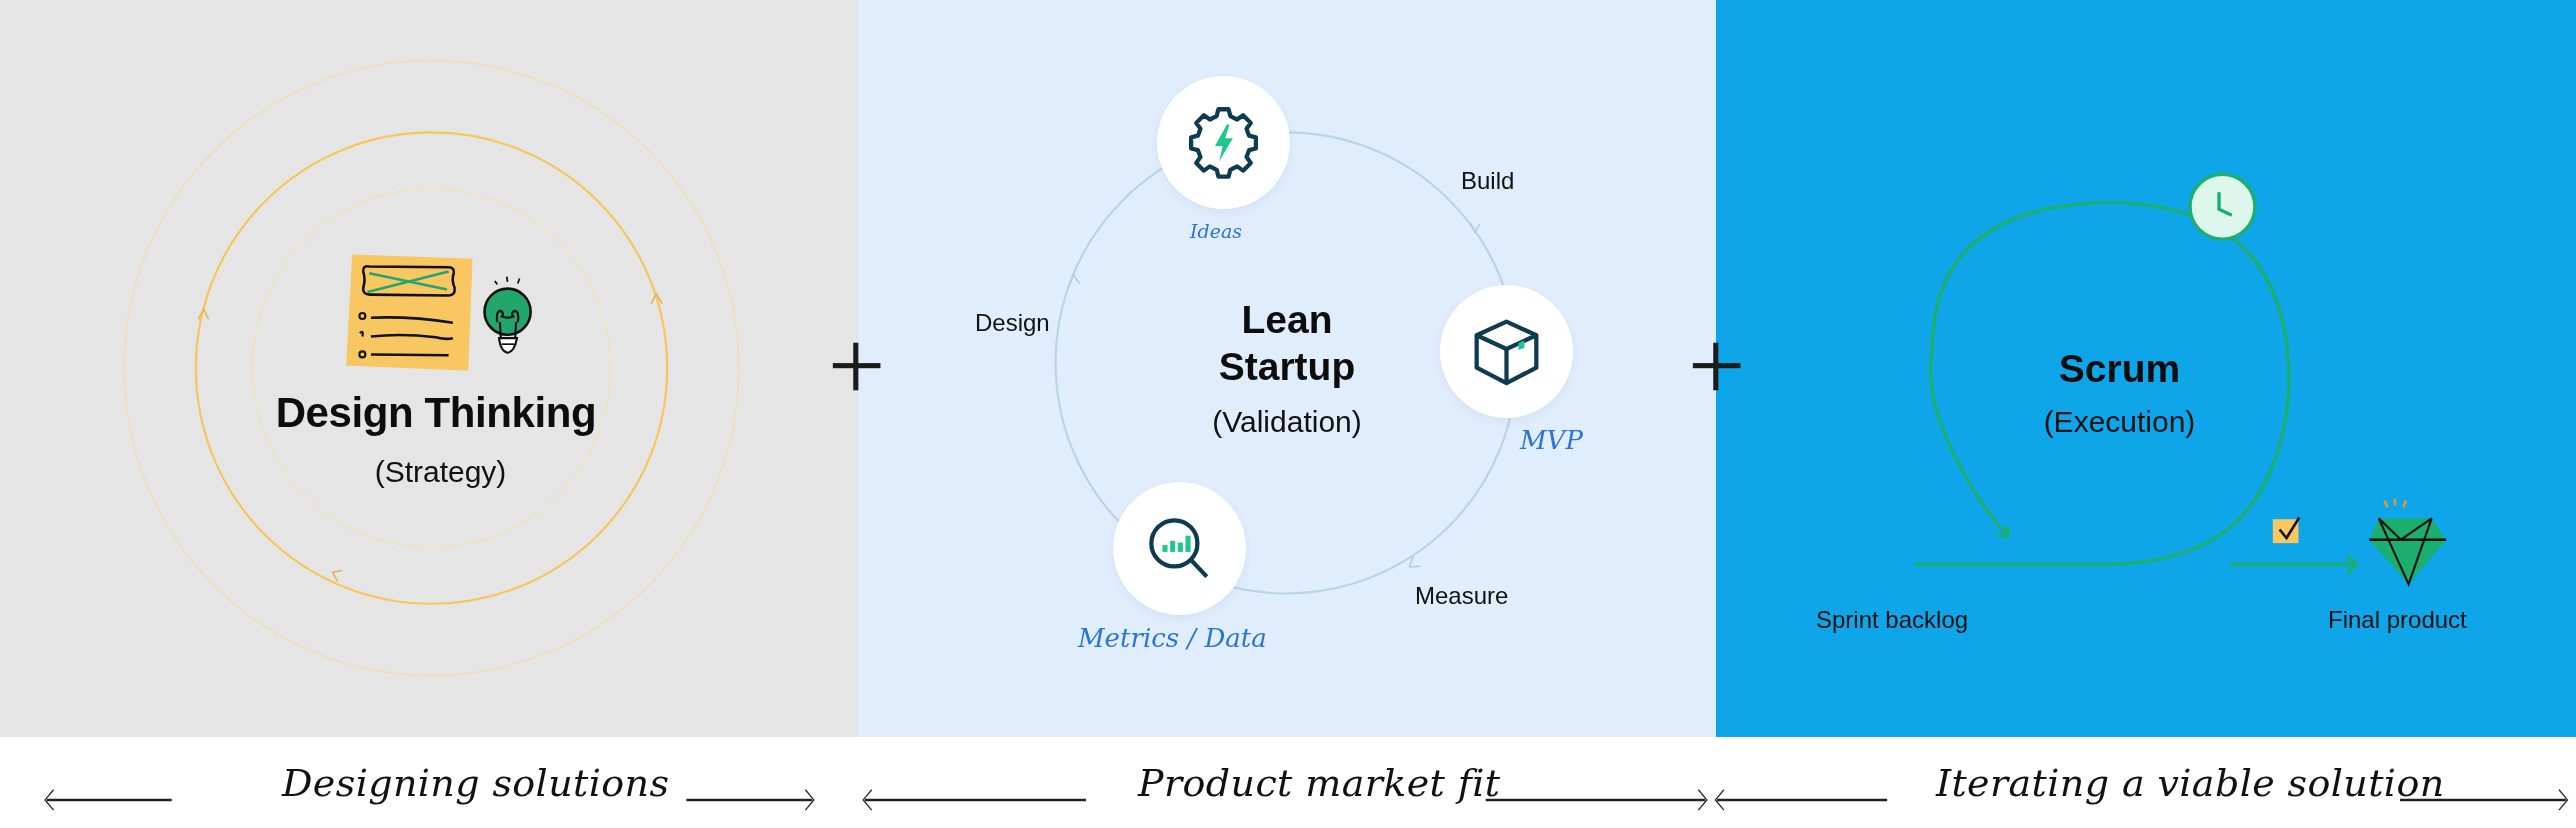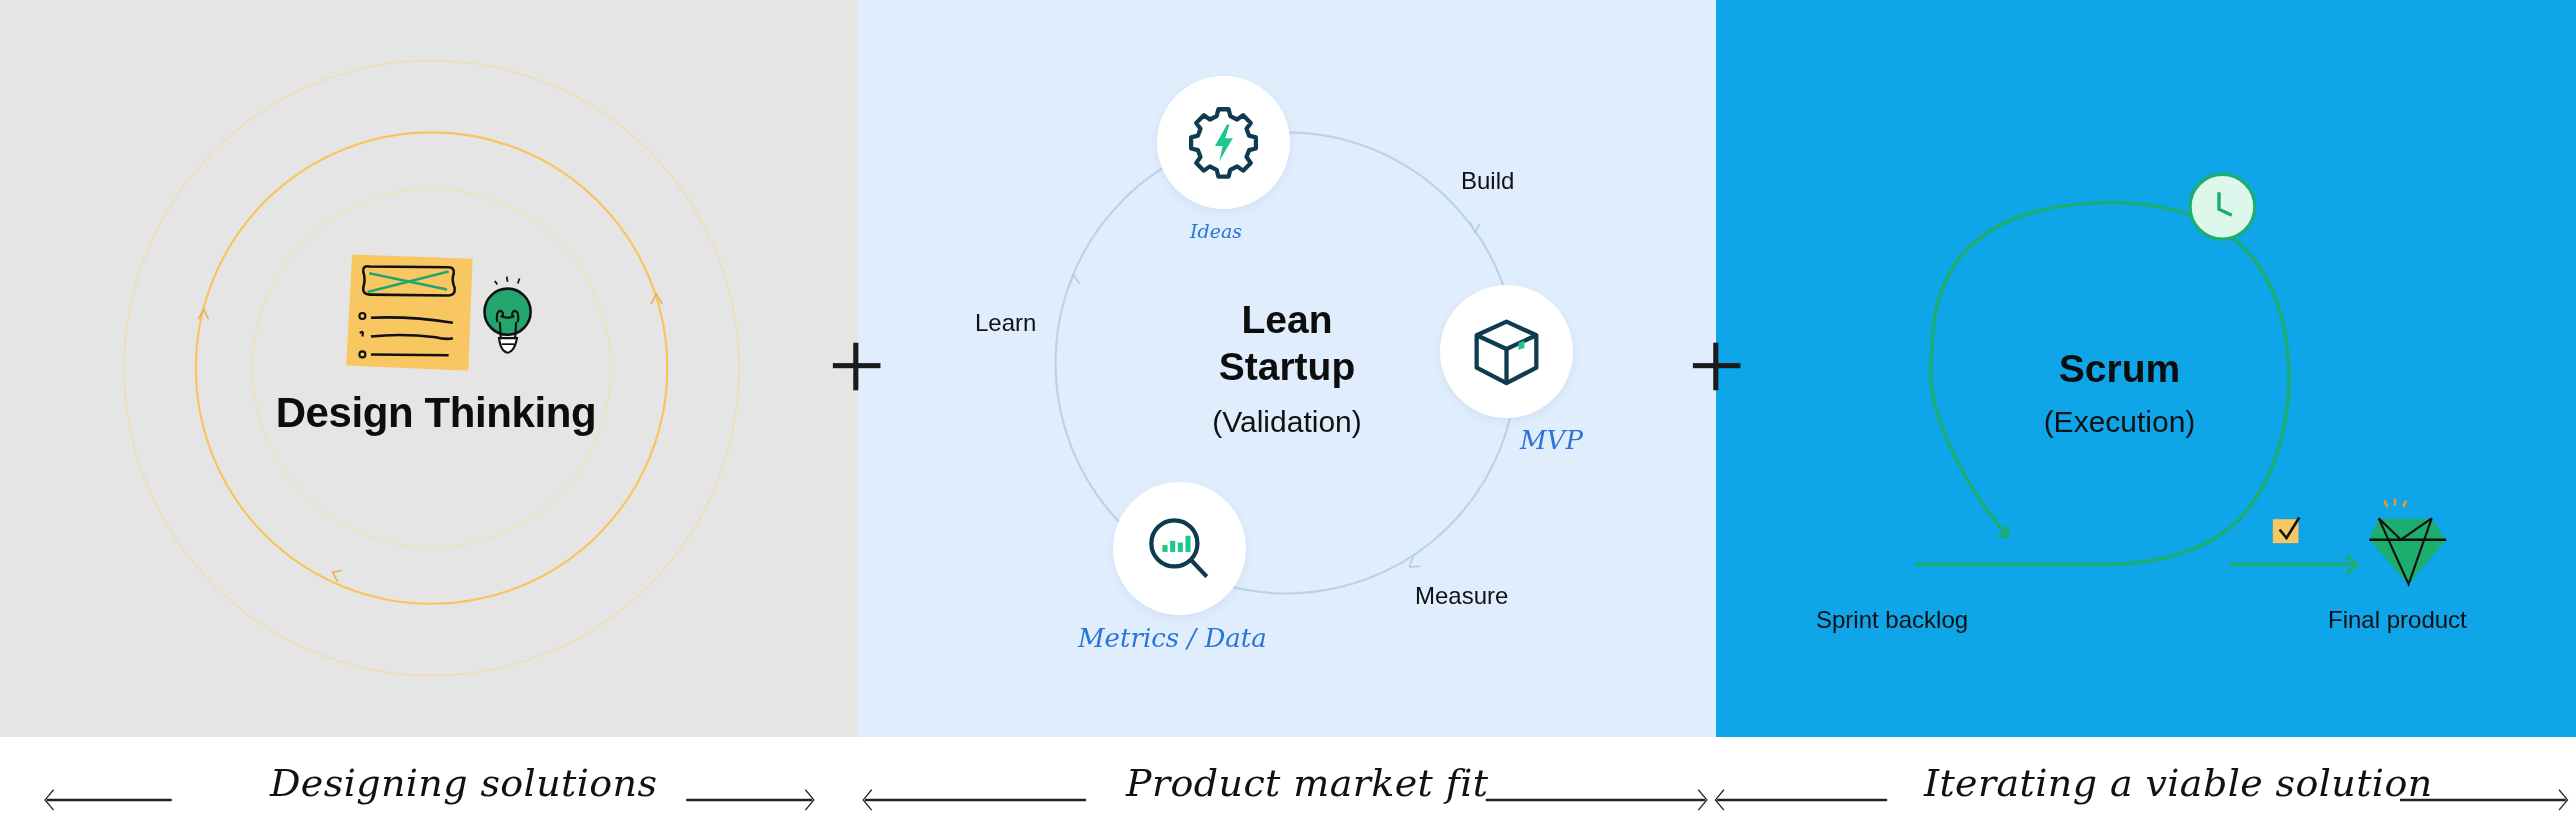--- a/index.html
+++ b/index.html
@@ -11,21 +11,21 @@
   #p-scrum { left:1716px; width:860px; }
   svg.layer { position:absolute; left:0; top:0; }
   .title { position:absolute; font-weight:bold; text-align:center; color:#0d0d0d; }
   .subtitle { position:absolute; text-align:center; color:#111; }
   .label { position:absolute; color:#111; font-size:24px; white-space:nowrap; }
   .hand { position:absolute; font-family:"DejaVu Serif", serif; font-style:italic; color:#2b74d8; white-space:nowrap; }
   .node { position:absolute; width:133px; height:133px; border-radius:50%; background:#ffffff; box-shadow:0 3.4px 8.5px rgba(120,150,190,0.12); }
   .node svg { position:absolute; left:0; top:0; }
   .plus { position:absolute; }
   .band { position:absolute; left:0; top:737px; width:2576px; height:91px; background:#ffffff; }
-  .band-text { position:absolute; top:24px; font-family:"DejaVu Serif", serif; font-style:italic; font-size:38px; color:#111; white-space:nowrap; letter-spacing:0.4px; }
+  .band-text { position:absolute; top:24px; font-family:"DejaVu Serif", serif; font-style:italic; font-size:38px; color:#111; white-space:nowrap; letter-spacing:0.4px;margin-left:12px; }
 </style>
 </head>
 <body>
 
 <div class="panel" id="p-design" style="background:#e5e5e5;">
   <svg class="layer" width="858" height="737" viewBox="0 0 1004 863">
     <circle cx="505" cy="431" r="360" fill="none" stroke="#F8D98E" stroke-width="1.5" opacity="0.7"></circle>
     <circle cx="505" cy="431" r="276" fill="none" stroke="#F6C65A" stroke-width="2.5"></circle>
     <circle cx="505" cy="431" r="210" fill="none" stroke="#F8DDA0" stroke-width="1.5" opacity="0.7"></circle>
 
@@ -53,20 +53,21 @@
     <line x1="608" y1="326" x2="606" y2="332" stroke="#111" stroke-width="2"></line>
     <circle cx="594" cy="365" r="27" fill="#23A56E" stroke="#111" stroke-width="3"></circle>
     <path d="M582 377 Q580 366 585 364 Q590 364 588 372 M600 372 Q598 364 603 364 Q608 366 606 377 M586 370 Q594 374 602 370" fill="none" stroke="#111" stroke-width="2.5"></path>
     <line x1="585" y1="377" x2="586" y2="395" stroke="#111" stroke-width="2.5"></line>
     <line x1="604" y1="377" x2="603" y2="395" stroke="#111" stroke-width="2.5"></line>
     <path d="M584 396 Q586 412 594 413 Q602 412 605 396 Z" fill="#fff" stroke="#111" stroke-width="2.5"></path>
     <line x1="587" y1="403" x2="602" y2="403" stroke="#111" stroke-width="2"></line>
   </svg>
 
   <div class="title" style="left:218px; top:389px; width:436px; font-size:42px; letter-spacing:-0.4px;">Design Thinking</div>
+  <div class="subtitle" style="left:261px; top:455px; width:359px; font-size:30px;">(Strategy)</div>
 </div>
 
 <div class="panel" id="p-lean" style="background:#DFEDFC;">
   <svg class="layer" width="858" height="737" viewBox="0 0 1004 863">
     <circle cx="501" cy="425" r="270" fill="none" stroke="#B9D3EA" stroke-width="2.5"></circle>
     <path d="M716 260 L722 272 L728 262" fill="none" stroke="#B3CEE6" stroke-width="2"></path>
     <path d="M645 664 L650 651 M645 664 L658 663" fill="none" stroke="#B3CEE6" stroke-width="2"></path>
     <path d="M247 334 L252 322 L259 332" fill="none" stroke="#B3CEE6" stroke-width="2"></path>
   </svg>
 
@@ -95,21 +96,21 @@
       <rect x="58" y="74" width="6" height="8" fill="#1FC68E"></rect>
       <rect x="67" y="69" width="6" height="13" fill="#1FC68E"></rect>
       <rect x="76" y="71" width="6" height="11" fill="#1FC68E"></rect>
       <rect x="85" y="63" width="6" height="19" fill="#1FC68E"></rect>
     </svg>
   </div>
   <div class="hand" style="left:220px; top:623px; font-size:26px;">Metrics / Data</div>
 
   <div class="label" style="left:603px; top:167px;">Build</div>
   <div class="label" style="left:557px; top:582px;">Measure</div>
-  <div class="label" style="left:117px; top:309px;">Learn</div>
+  <div class="label" style="left:117px; top:309px;">Design</div>
 
   <div class="title" style="left:299px; top:345px; width:260px; font-size:39px;">Startup</div>
   <div class="title" style="left:299px; top:298px; width:260px; font-size:39px;">Lean</div>
   <div class="subtitle" style="left:299px; top:405px; width:260px; font-size:30px;">(Validation)</div>
 </div>
 
 <div class="panel" id="p-scrum" style="background:#0ea5e9;">
   <svg class="layer" width="860" height="737" viewBox="0 0 1007 863">
 
     <path d="M340 626 Q300 580 273 520 Q245 460 253 410 Q253 240 462 237 Q671 240 671 448 Q668 540 620 600 Q570 658 461 661" fill="none" stroke="#1BAE6E" stroke-width="4"></path>

